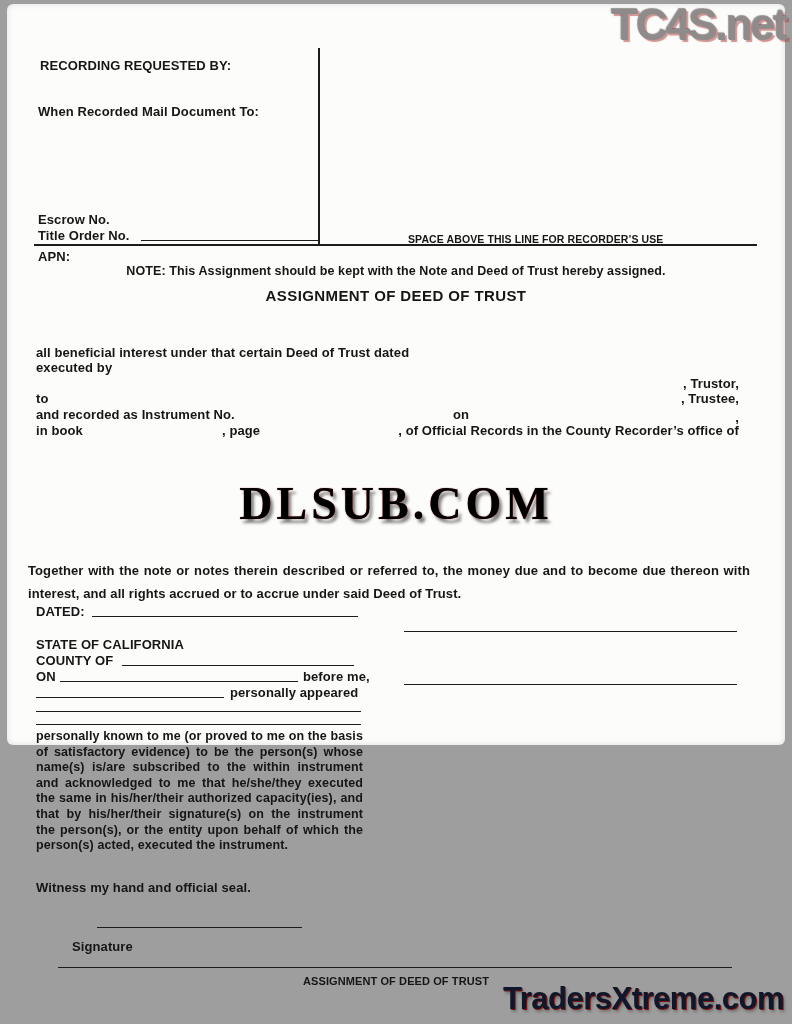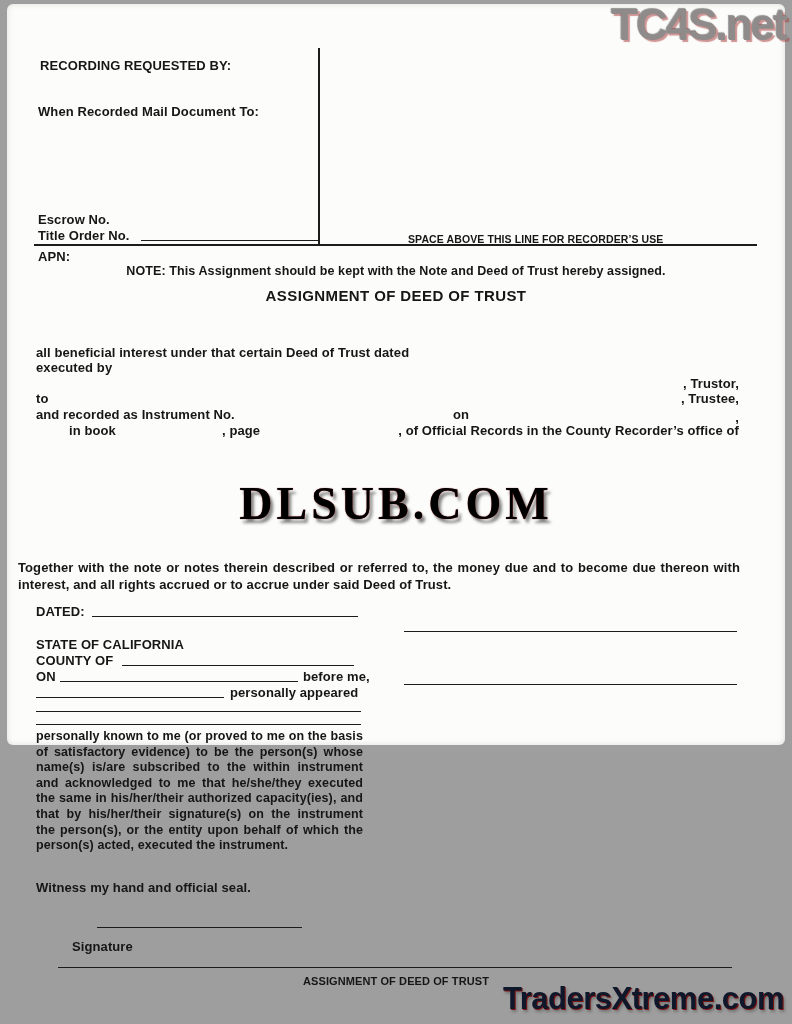--- a/index.html
+++ b/index.html
@@ -71,27 +71,27 @@
   <div class="t center" style="top:287px;font-size:15px;letter-spacing:.4px;">ASSIGNMENT OF DEED OF TRUST</div>
 
   <div class="t" style="left:36px;top:345px;">all beneficial interest under that certain Deed of Trust dated</div>
   <div class="t" style="left:36px;top:360px;">executed by</div>
   <div class="t" style="right:53px;top:376px;">, Trustor,</div>
   <div class="t" style="left:36px;top:391px;">to</div>
   <div class="t" style="right:53px;top:391px;">, Trustee,</div>
   <div class="t" style="left:36px;top:407px;">and recorded as Instrument No.</div>
   <div class="t" style="left:453px;top:407px;">on</div>
   <div class="t" style="right:53px;top:410px;">,</div>
-  <div class="t" style="left:36px;top:423px;margin-left:33px;">in book</div>
+  <div class="t" style="left:36px;top:423px;">in book</div>
   <div class="t" style="left:222px;top:423px;">, page</div>
   <div class="t" style="right:53px;top:423px;">, of Official Records in the County Recorder’s office of</div>
 
   <div class="wm-center">DLSUB.COM</div>
 
-  <div class="t para" style="left:18px;top:559px;width:722px;line-height:17px;">Together with the note or notes therein described or referred to, the money due and to become due thereon with interest, and all rights accrued or to accrue under said Deed of Trust.</div>
+  <div class="t para" style="left:28px;top:559px;width:722px;line-height:23px;">Together with the note or notes therein described or referred to, the money due and to become due thereon with interest, and all rights accrued or to accrue under said Deed of Trust.</div>
 
   <div class="t" style="left:36px;top:604px;">DATED:</div>
   <div class="line thin" style="left:92px;top:616px;width:266px;"></div>
 
   <div class="line thin" style="left:404px;top:631px;width:333px;"></div>
   <div class="line thin" style="left:404px;top:684px;width:333px;"></div>
 
   <div class="t" style="left:36px;top:637px;">STATE OF CALIFORNIA</div>
   <div class="t" style="left:36px;top:653px;">COUNTY OF</div>
   <div class="line thin" style="left:122px;top:665px;width:232px;"></div>

